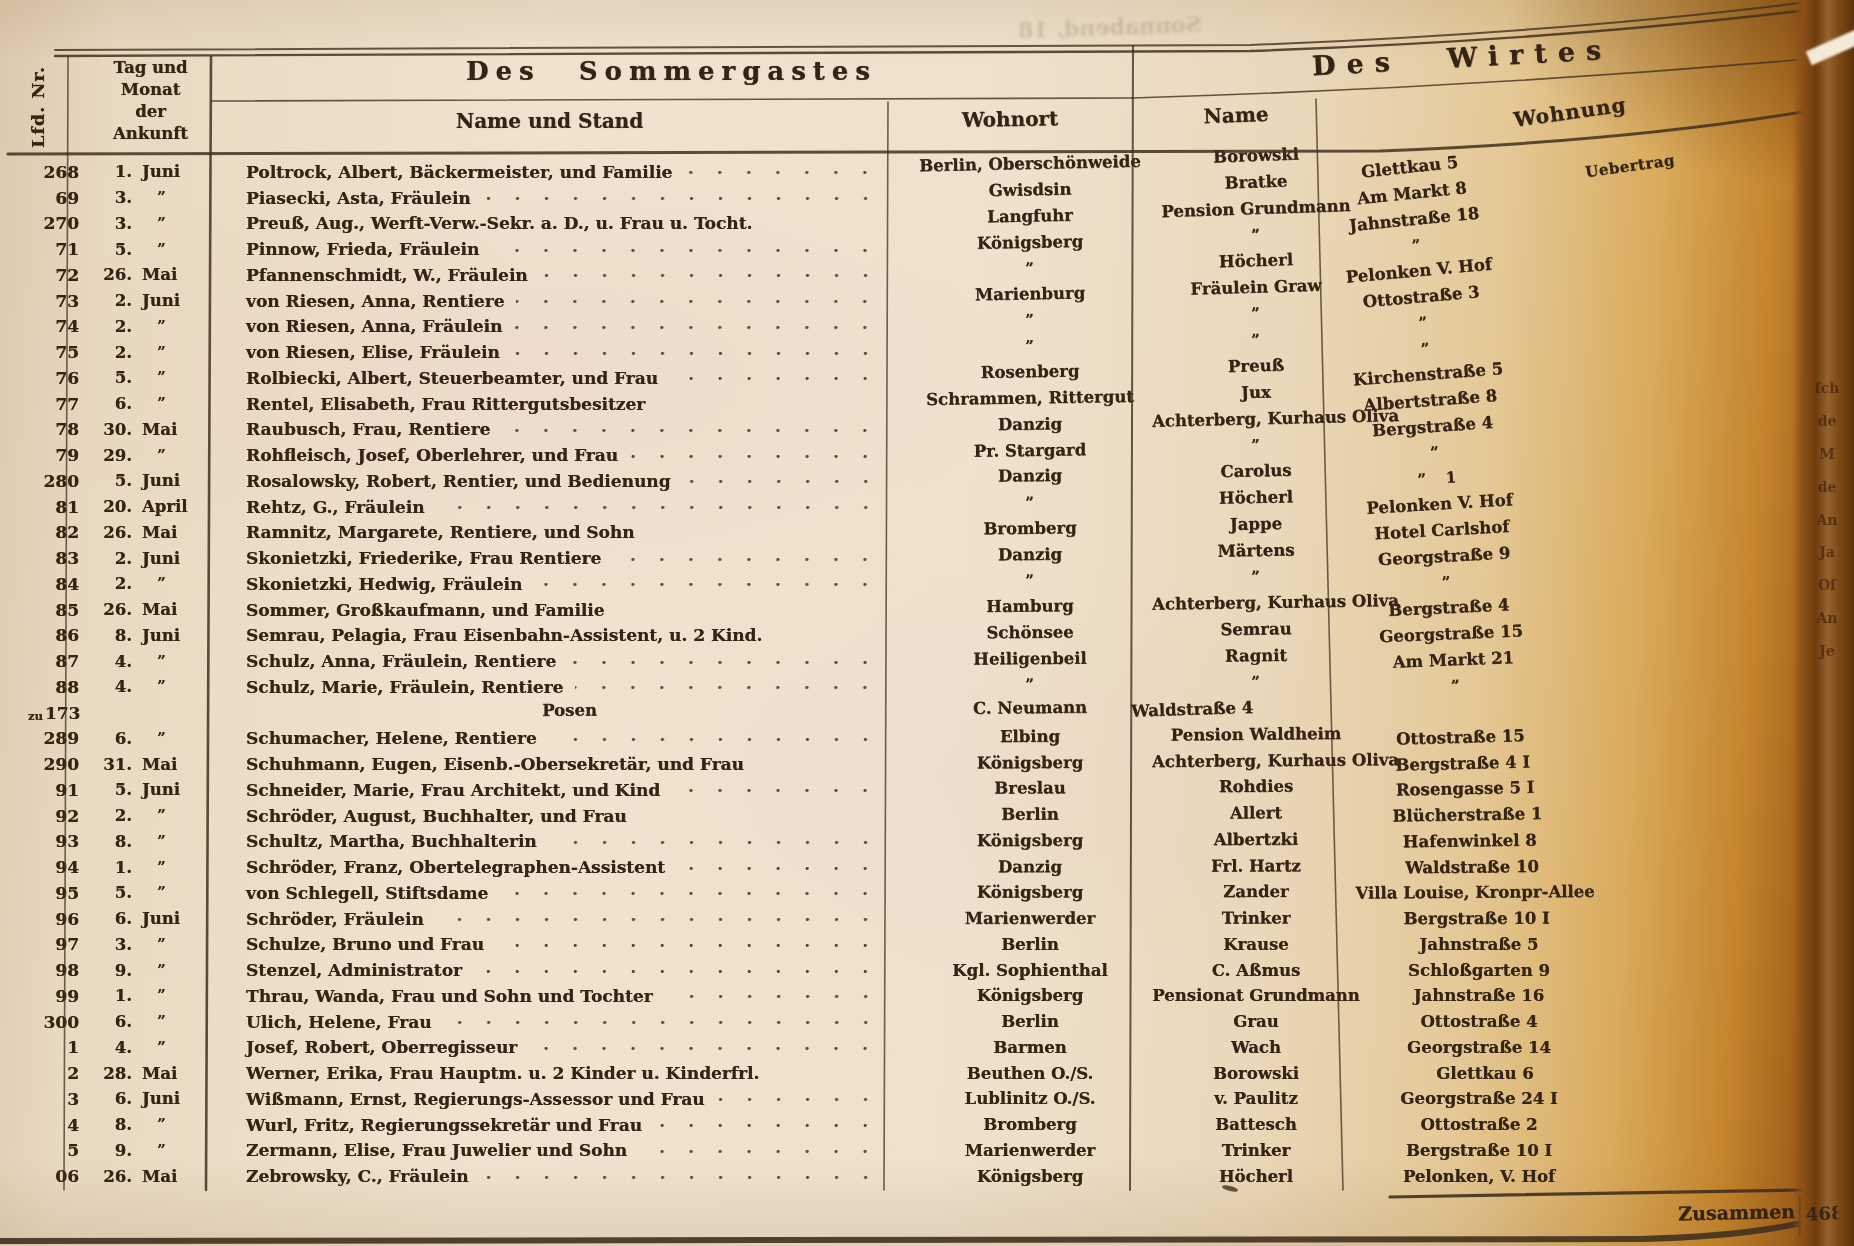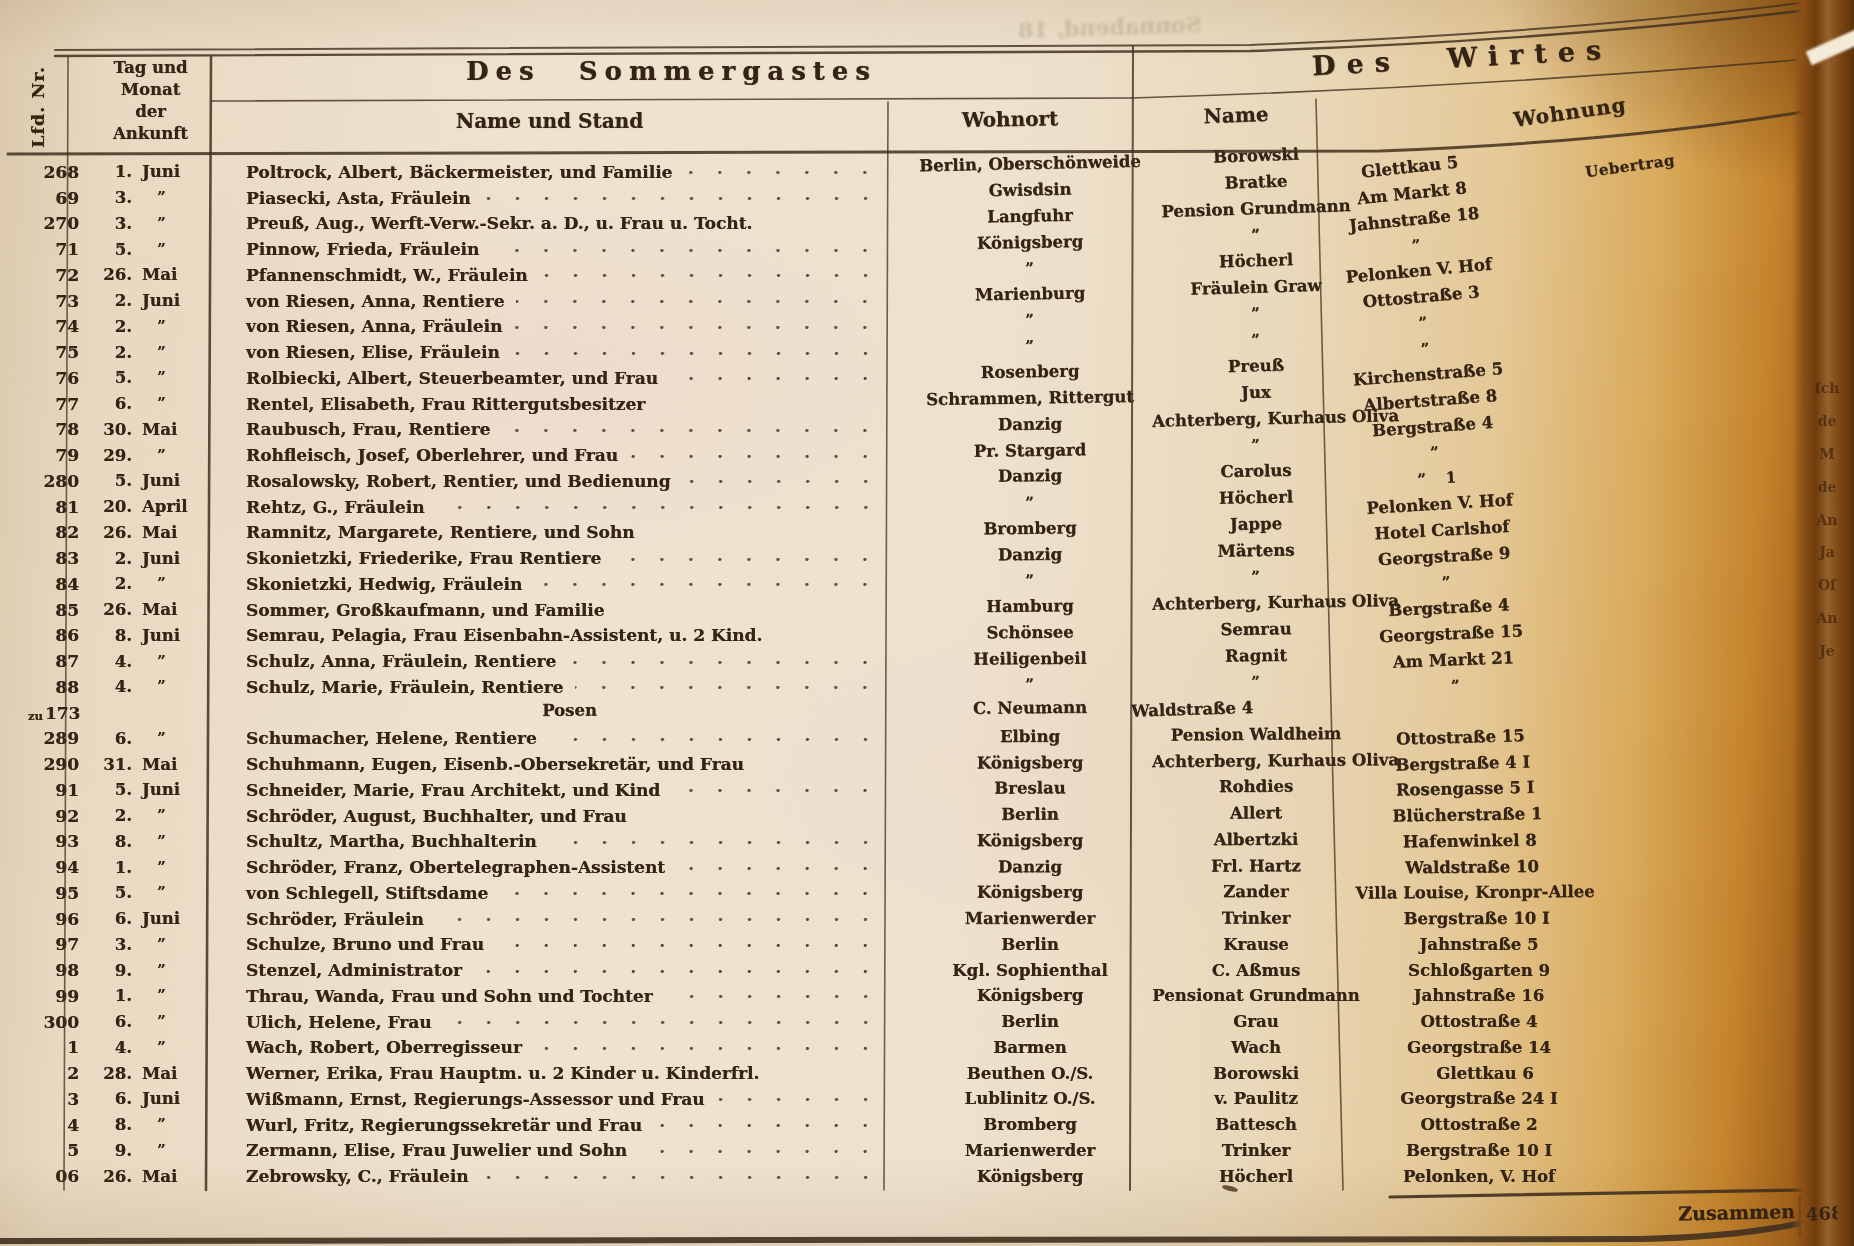--- a/index.html
+++ b/index.html
@@ -613,21 +613,21 @@
     <div class="cell c-wohnung" data-name="host-dwelling" style="transform: translate(0px, 0px) rotate(0deg);">Ottostraße 4</div>
   </div>
 
   <div class="row" data-name="table-row">
     <div class="cell c-lfd" data-name="row-number"><span class="lfd-pre"></span><span class="lfd-num">1</span></div>
     <div class="cell c-date" data-name="arrival-date">
           <span class="day">4.</span>
           <span class="month ditto">”</span>
         </div>
     <div class="cell c-name" data-name="guest-name-and-stand">
-          <span class="nm">Wach, Robert, Oberregisseur</span>
+          <span class="nm">Josef, Robert, Oberregisseur</span>
           <span class="leader" data-name="dot-leader"></span>
         </div>
     <div class="cell c-wohnort" data-name="guest-residence" style="transform: translateY(0px) rotate(0deg);">Barmen</div>
     <div class="cell c-wirt" data-name="host-name" style="transform: translateY(0px) rotate(0deg);">Wach</div>
     <div class="cell c-wohnung" data-name="host-dwelling" style="transform: translate(0px, 0px) rotate(0deg);">Georgstraße 14</div>
   </div>
 
   <div class="row" data-name="table-row">
     <div class="cell c-lfd" data-name="row-number"><span class="lfd-pre"></span><span class="lfd-num">2</span></div>
     <div class="cell c-date" data-name="arrival-date">

